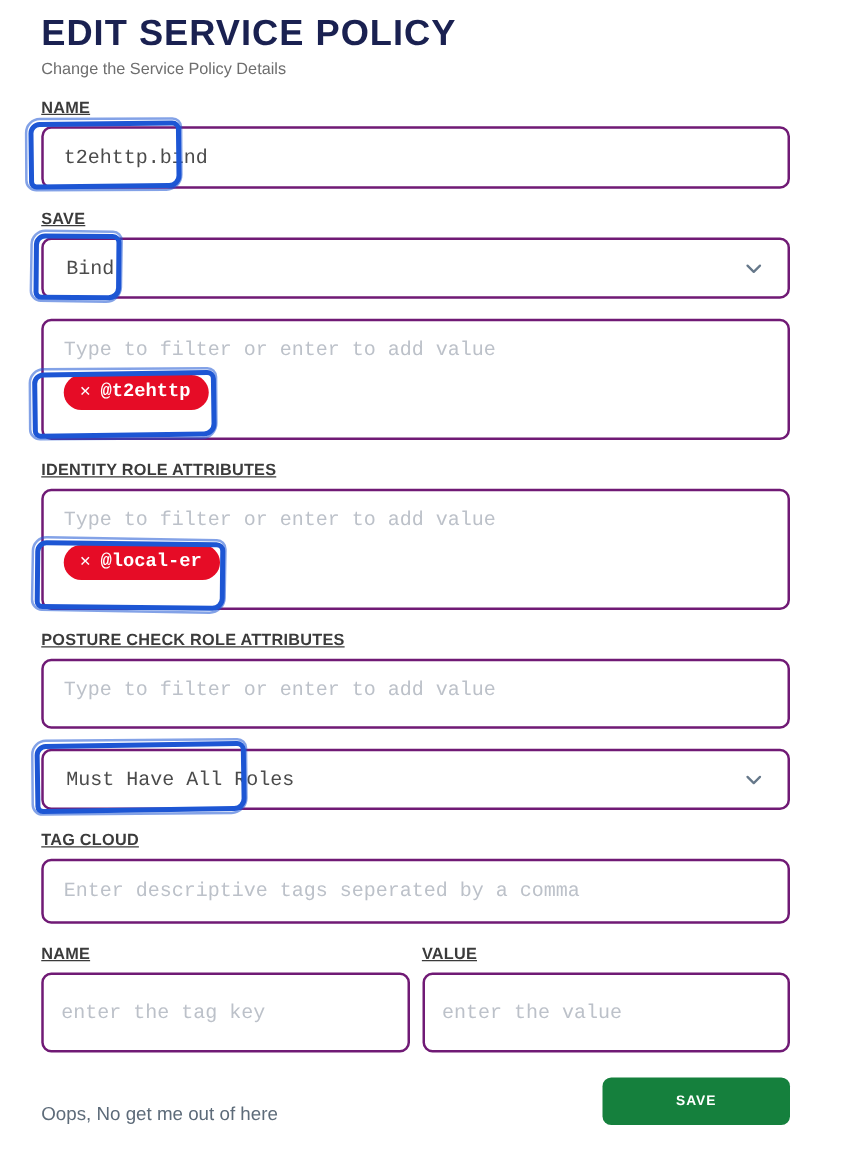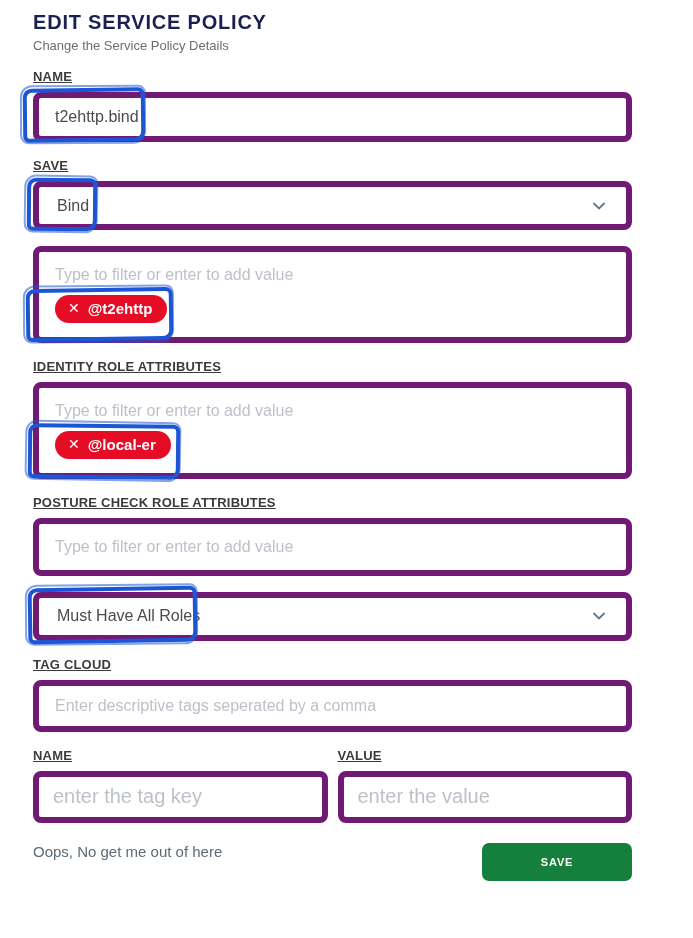--- a/index.html
+++ b/index.html
@@ -9,21 +9,21 @@
     font-family: "Liberation Sans", sans-serif;
     position: relative;
     overflow: hidden;
   }
   .page {
     position: absolute;
     left: 33px; top: 12px;
     width: 599px;
   }
   .title {
-    font-size: 20px;
+    font-size: 29px;
     font-weight: bold;
     letter-spacing: 0.8px;
     color: #1a2151;
     line-height: 1.05;
   }
   .subtitle {
     margin-top: 5px;
     font-size: 13px;
     color: #6e6e6e;
   }
@@ -31,24 +31,24 @@
   .field-label {
     font-size: 13px;
     font-weight: bold;
     color: #3b3b3b;
     letter-spacing: 0.2px;
     margin-bottom: 8px;
     text-decoration: underline;
   }
   .text-input, .select-box, .role-box, .small-input {
     width: 100%;
-    border: 6px solid #701a75;
+    border: 2px solid #701a75;
     border-radius: 8px;
     background: #ffffff;
-    font-family: Liberation Sans, sans-serif;
+    font-family: Liberation Mono, monospace;
   }
   .text-input {
     height: 50px;
     padding: 0 16px;
     font-size: 16px;
     color: #4b4b4b;
     outline: none;
   }
   .text-input::placeholder, .small-input::placeholder { color: #bcc1c9; opacity: 1; }
   .select-box {
@@ -73,30 +73,30 @@
     color: #ffffff;
     border-radius: 16px;
     padding: 5px 15px 6px 13px;
     font-size: 15px;
     font-weight: bold;
   }
   .tag-x { font-size: 14px; font-weight: normal; cursor: pointer; line-height: 1; }
   .pair-row { display: flex; gap: 10px; margin-top: 16px; }
   .pair-col { flex: 1; }
   .small-input {
-    height: 52px;
+    height: 64px;
     padding: 0 14px;
-    font-size: 20px;
+    font-size: 16px;
     color: #4b4b4b;
     outline: none;
   }
   .footer {
     margin-top: 20px;
     display: flex;
-    align-items: flex-start;
+    align-items: flex-end;
     justify-content: space-between;
   }
   .cancel-link { font-size: 15px; color: #5d6b79; cursor: pointer; }
   .save-button {
     width: 150px;
     height: 38px;
     background: #15803d;
     border: none;
     border-radius: 7px;
     color: #ffffff;

